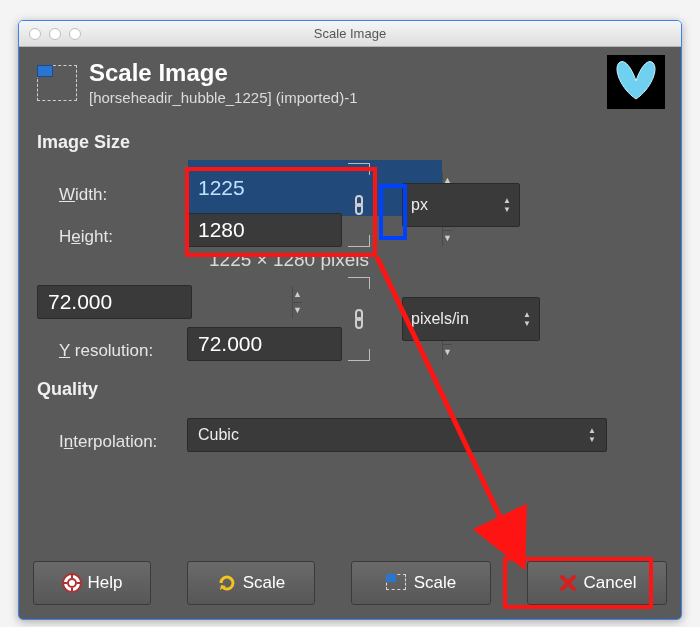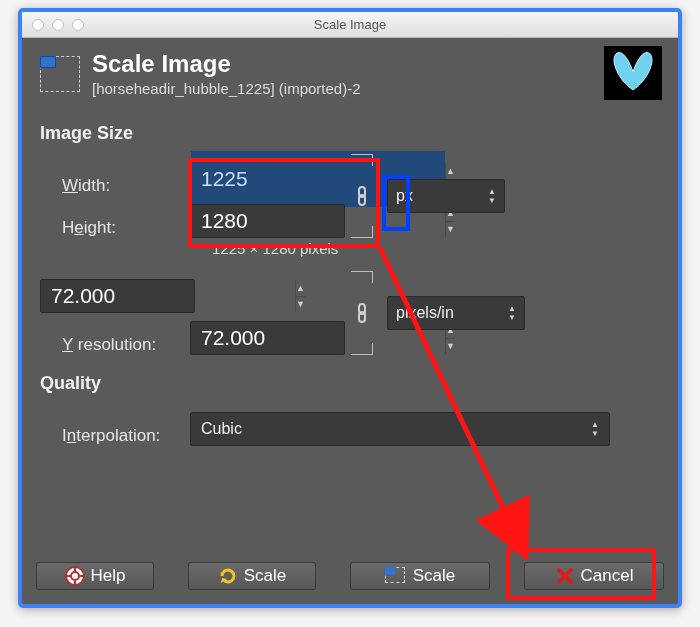--- a/index.html
+++ b/index.html
@@ -6,21 +6,21 @@
     --bg:#5a5a5a;
     --panel:#5a5a5a;
     --input:#3a3a3a;
     --text:#e8e8e8;
     --muted:#d0d0d0;
     --highlightA:#ff1414;
     --highlightB:#0040ff;
   }
   *{box-sizing:border-box;font-family:"Lucida Grande",Helvetica,Arial,sans-serif}
   body{margin:0;width:700px;height:627px;background:#f4f4f4;position:relative}
-  .window{position:absolute;left:18px;top:8px;width:664px;height:600px;background:#e7e7e7;border:4px solid #3b82f6;border-radius:5px;box-shadow:0 2px 10px rgba(0,0,0,.3);overflow:hidden}
+  .window{position:absolute;left:18px;top:20px;width:664px;height:600px;background:#e7e7e7;border:1px solid #3b82f6;border-radius:5px;box-shadow:0 2px 10px rgba(0,0,0,.3);overflow:hidden}
   .titlebar{height:26px;background:linear-gradient(#f6f6f6,#dedede);display:flex;align-items:center;font-size:13px;color:#555;border-bottom:1px solid #b4b4b4;position:relative}
   .tl-btns{display:flex;gap:8px;padding-left:10px}
   .tl-btn{width:12px;height:12px;border-radius:50%;background:#fff;border:1px solid #bfbfbf}
   .titlebar .title{position:absolute;left:0;right:0;text-align:center;pointer-events:none}
   .content{background:var(--panel);height:calc(100% - 26px);padding:14px 18px 14px 18px;position:relative;color:var(--text)}
   
   .hdr{display:flex;align-items:flex-start;gap:10px}
   .hdr-icon{width:42px;height:38px;position:relative;margin-top:4px}
   .hdr-icon .sq{position:absolute;left:0;top:0;width:16px;height:12px;background:#2b75ce;border:1px solid #1a4d8f}
   .hdr-icon .dash{position:absolute;left:0;top:0;width:40px;height:36px;border:1px dashed #cfcfcf;border-top:none;border-left:none}
@@ -42,29 +42,29 @@
   .spin .arrows div:first-child{border-bottom:1px solid #4a4a4a}
   
   .chain{width:22px;position:relative;height:76px;margin-left:6px}
   .chain .brk{position:absolute;width:22px;height:12px;border:1px solid #bcbcbc}
   .chain .brk.t{top:0;border-bottom:none;border-left:none}
   .chain .brk.b{bottom:0;border-top:none;border-left:none}
   .chain .link{position:absolute;left:4px;top:50%;transform:translateY(-50%);width:14px;height:26px;display:flex;flex-direction:column;align-items:center;justify-content:center;gap:-2px}
   .chain .link span{width:8px;height:12px;border:2px solid #cfcfcf;border-radius:4px;display:block}
   .chain .link span:last-child{margin-top:-4px}
 
-  .unit{width:118px;height:34px;background:var(--input);border:1px solid #2a2a2a;border-radius:2px;display:flex;align-items:center;padding:0 8px;color:#eee;font-size:16px;margin-left:14px;justify-content:space-between}
+  .unit{width:118px;height:44px;background:var(--input);border:1px solid #2a2a2a;border-radius:2px;display:flex;align-items:center;padding:0 8px;color:#eee;font-size:16px;margin-left:32px;justify-content:space-between}
   .unit .arr{display:flex;flex-direction:column;font-size:8px;gap:1px;color:#cfcfcf}
   
-  .hint{font-size:15px;color:#dadada;padding-left:172px;margin-top:2px;margin-bottom:14px}
+  .hint{font-size:19px;color:#dadada;padding-left:172px;margin-top:2px;margin-bottom:6px}
   
   .interp{width:420px;height:34px;background:var(--input);border:1px solid #2a2a2a;border-radius:2px;display:flex;align-items:center;justify-content:space-between;padding:0 10px;font-size:16px;color:#eee}
   
   .btnbar{position:absolute;left:14px;right:14px;bottom:14px;display:flex;gap:10px;justify-content:space-between}
-  .btn{flex:0 0 auto;height:28px;min-width:118px;background:linear-gradient(#6a6a6a,#575757);border:1px solid #3a3a3a;border-radius:3px;display:flex;align-items:center;justify-content:center;gap:6px;color:#fff;font-size:17px;cursor:pointer;padding:0 12px}
+  .btn{flex:0 0 auto;height:44px;min-width:118px;background:linear-gradient(#6a6a6a,#575757);border:1px solid #3a3a3a;border-radius:3px;display:flex;align-items:center;justify-content:center;gap:6px;color:#fff;font-size:17px;cursor:pointer;padding:0 12px}
   .btn.reset{min-width:128px}
   .btn.cancel{min-width:140px}
   .btn.scale{min-width:140px}
   .btn svg,.btn .ic{width:20px;height:20px}
   
   
   .hl{position:absolute;border:4px solid var(--highlightA);pointer-events:none}
   .hlB{position:absolute;border:4px solid var(--highlightB);pointer-events:none}
   .arrow-line{position:absolute;pointer-events:none}
 
@@ -87,21 +87,21 @@
 
   <div class="content">
     <div class="hdr">
       <div class="hdr-icon">
         <div class="dashTL"></div>
           <div class="dash"></div>
           <div class="sq"></div>
       </div>
       <div class="hdr-txt">
         <div class="h1">Scale Image</div>
-        <div class="sub">[horseheadir_hubble_1225] (imported)-2</div>
+        <div class="sub">[horseheadir_hubble_1225] (imported)-1</div>
       </div>
     </div>
     <div class="logo">
       <svg viewBox="0 0 50 46">
           <path d="M25 40 C10 30 2 10 8 4 C14 -2 22 12 25 22 C28 12 36 -2 42 4 C48 10 40 30 25 40Z" fill="#6fd0f0" stroke="#c8f2ff" stroke-width="1"></path>
         </svg>
     </div>
 
     <div class="sect">Image Size</div>
 

